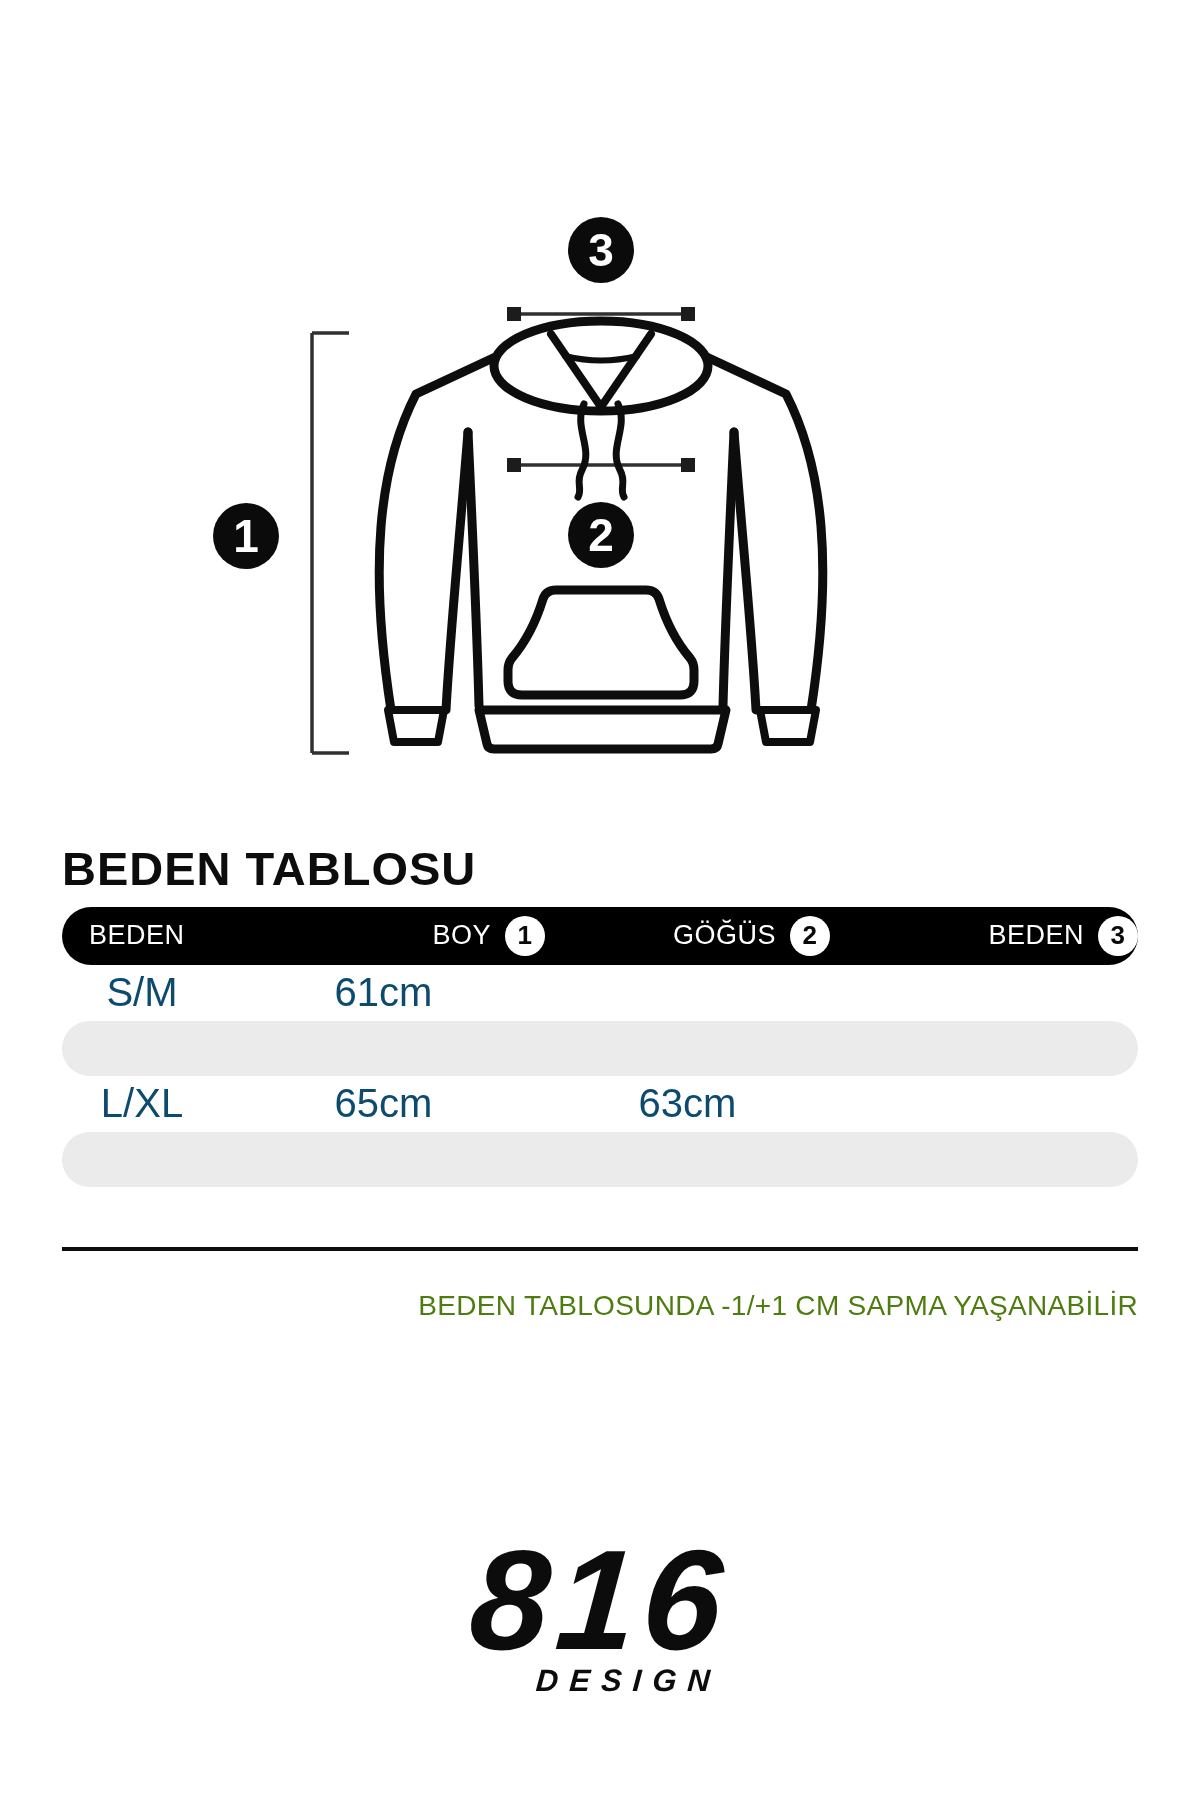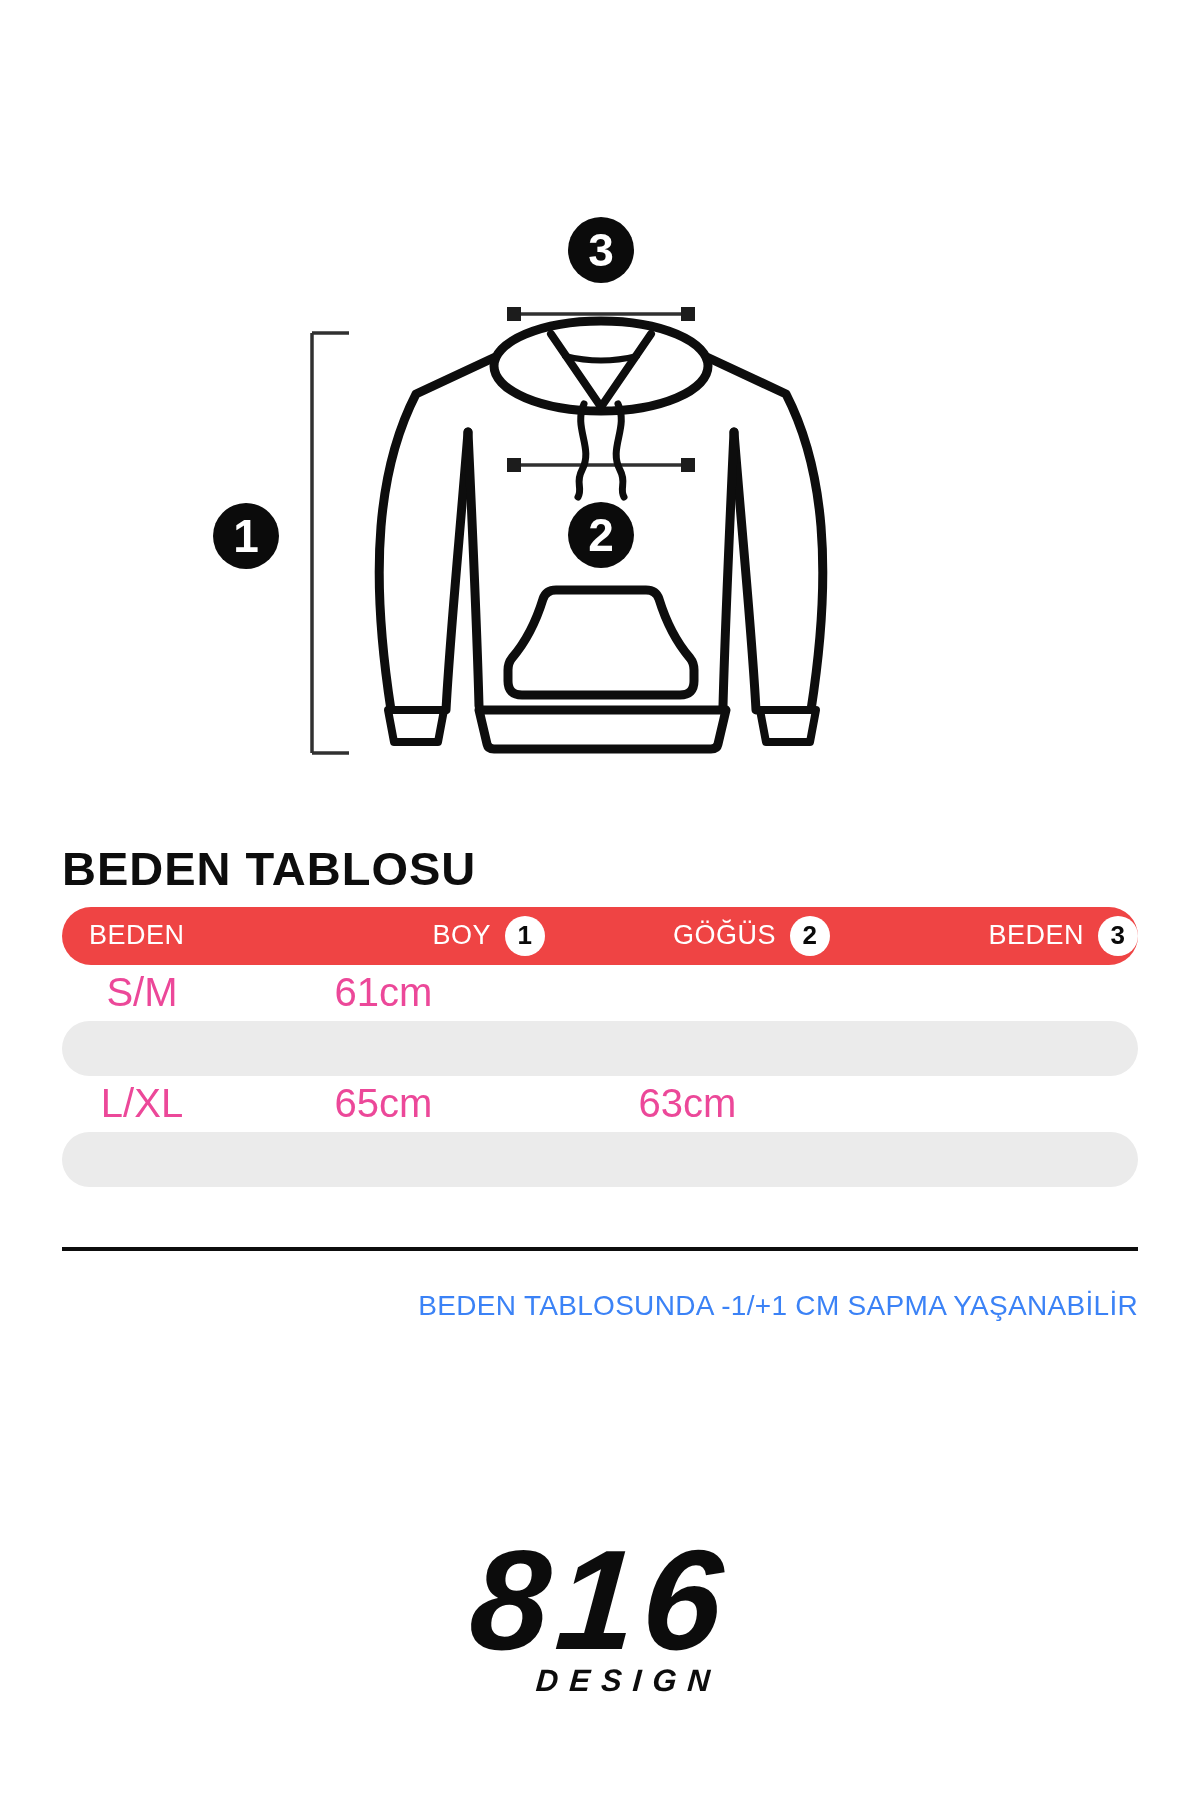--- a/index.html
+++ b/index.html
@@ -15,40 +15,40 @@
     font-weight:bold; font-size:46px; fill:#ffffff; text-anchor:middle;
   }
 
   
   .sheet { position:absolute; left:62px; top:843px; width:1076px; }
   .sheet-title {
     font-size:47px; font-weight:bold; color:#0d0d0d;
     letter-spacing:1px; line-height:1.1; margin-bottom:12px;
   }
   .thead {
-    height:58px; background:#ef4444; border-radius:29px;
+    height:58px; background:#000000; border-radius:29px;
     display:grid; grid-template-columns:160px 323px 285px 308px;
     align-items:center; color:#ffffff;
   }
   .th { display:flex; align-items:center; justify-content:flex-end; gap:14px;
         font-size:27px; letter-spacing:0.5px; }
   .th.first { justify-content:flex-start; padding-left:27px; }
   .badge {
     width:40px; height:40px; border-radius:50%; background:#ffffff;
     color:#0a0a0a; font-size:26px; font-weight:bold;
     display:flex; align-items:center; justify-content:center; flex:0 0 auto;
   }
   .trow {
     height:56px; display:grid; grid-template-columns:160px 323px 285px 308px;
     align-items:center;
   }
-  .td { text-align:center; font-size:40px; color:#ec4899; }
+  .td { text-align:center; font-size:40px; color:#0c4a6e; }
   .spacer-row { height:55px; background:#ebebeb; border-radius:28px; }
   .divider { height:4px; background:#0d0d0d; margin-top:60px; }
-  .note { margin-top:36px; text-align:right; font-size:28px; color:#3b82f6;
+  .note { margin-top:36px; text-align:right; font-size:28px; color:#4d7c0f;
           line-height:37px; letter-spacing:0.3px; }
   .note b { font-weight:bold; }
 
   
   .brand { position:absolute; left:0; right:0; top:1540px;
            display:flex; justify-content:center; }
   .brand-inner { display:inline-block; text-align:right; }
   .brand-number {
     font-style:italic; font-weight:bold; font-size:142px; line-height:0.85;
     letter-spacing:7px; color:#0c0c0c; transform:skewX(-4deg);

